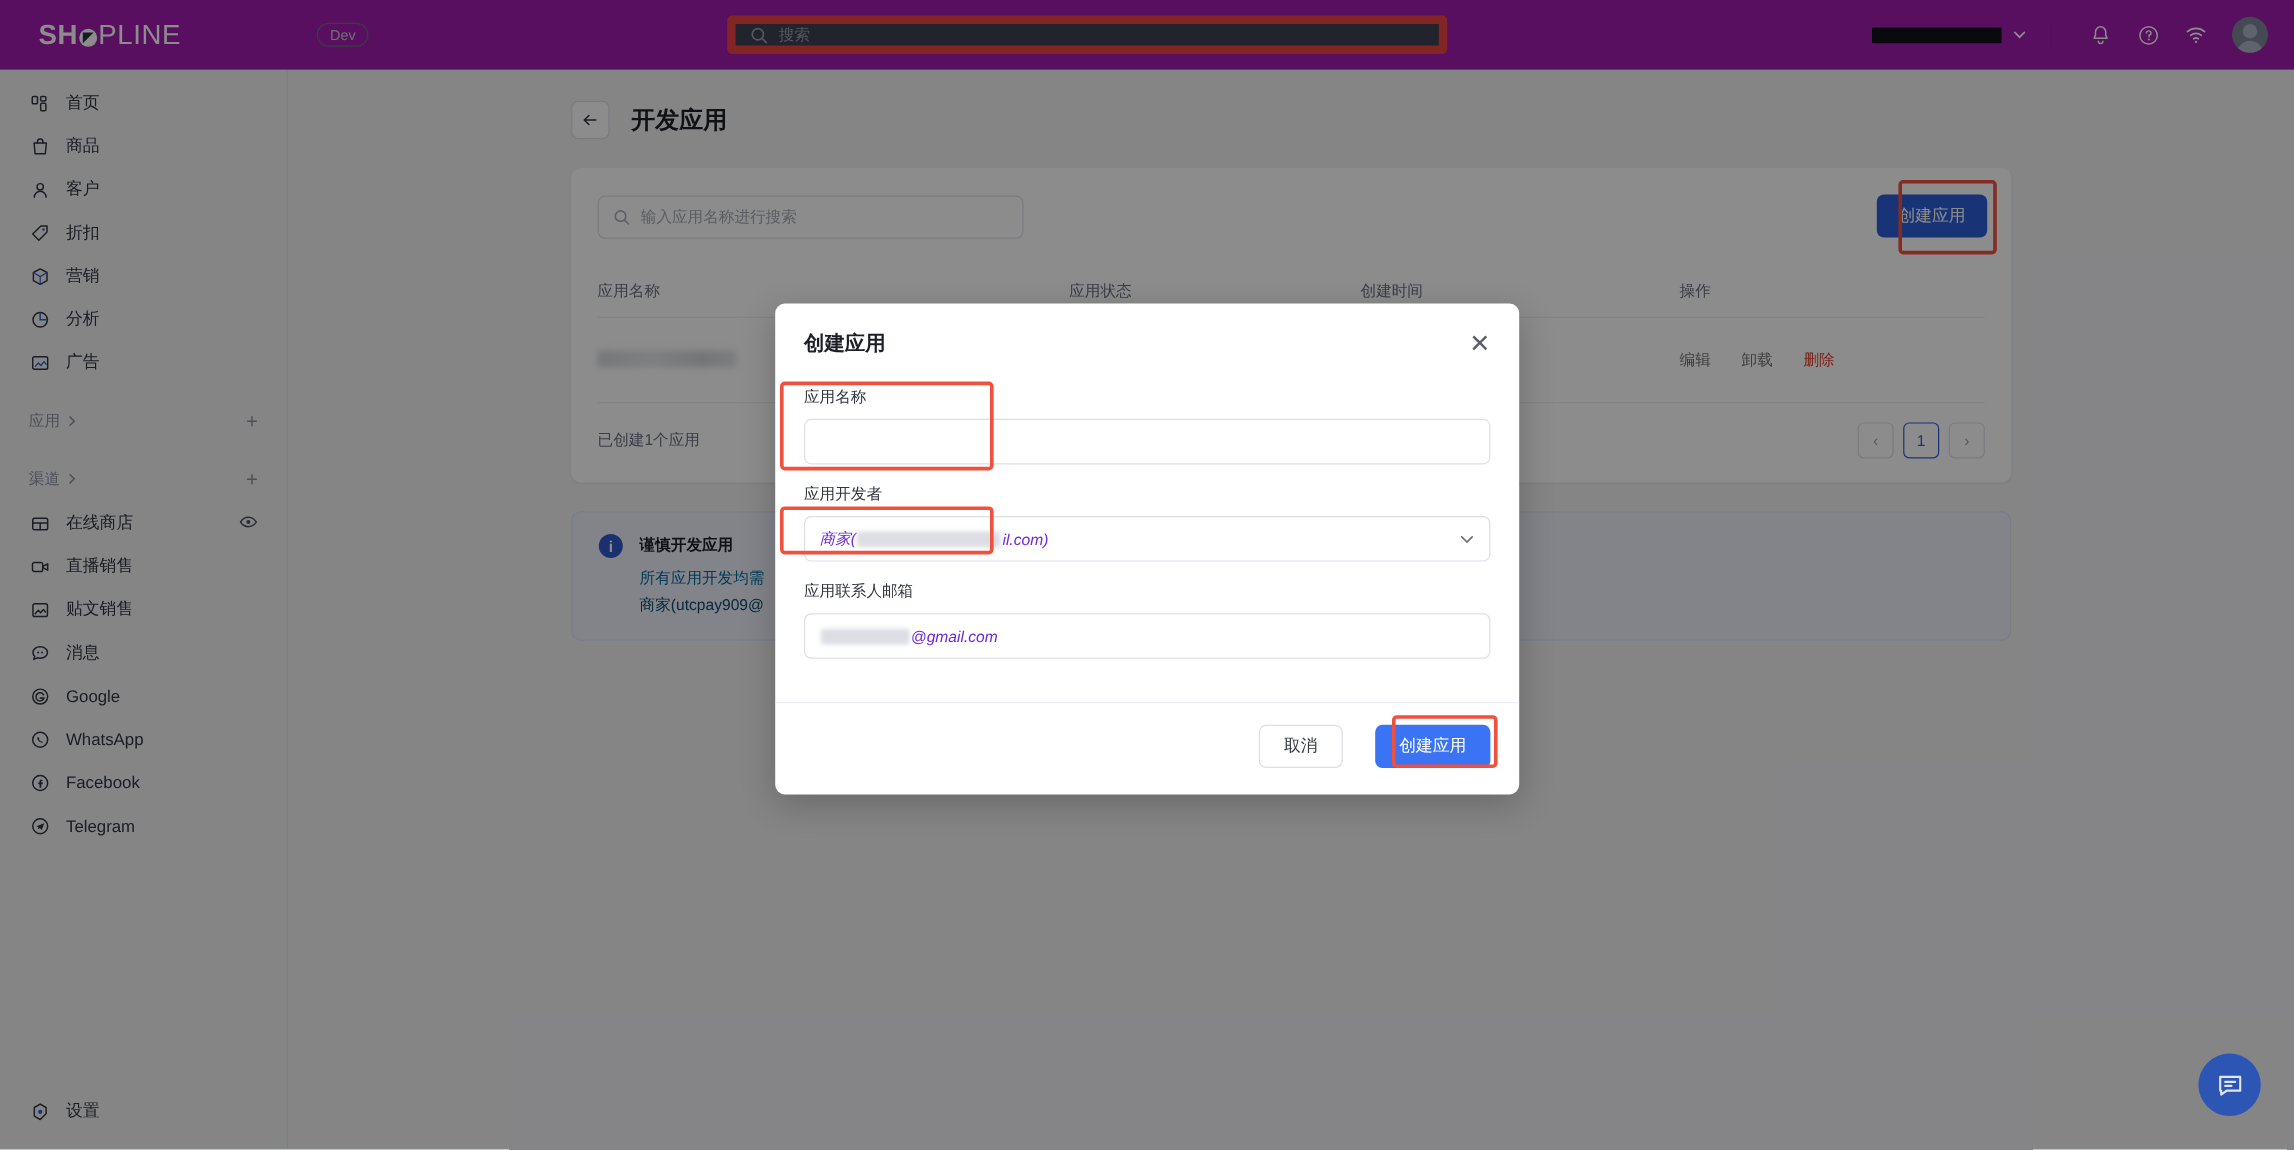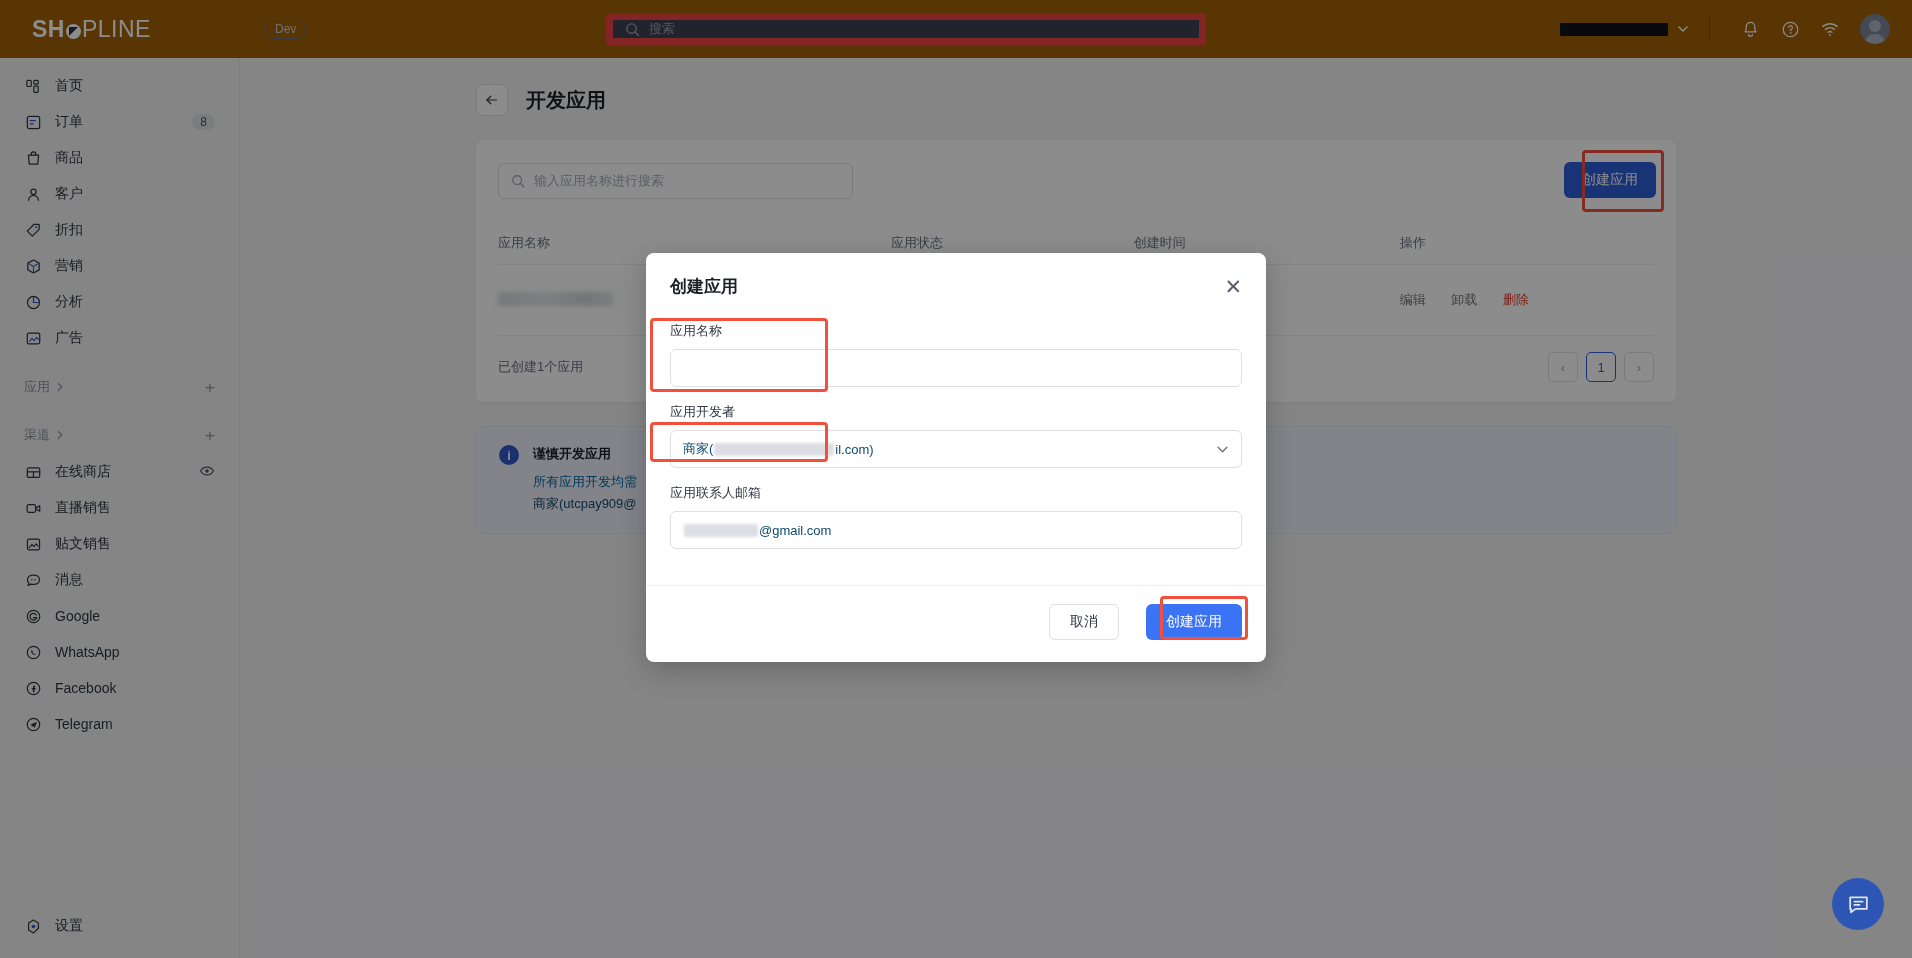--- a/index.html
+++ b/index.html
@@ -6,21 +6,21 @@
   html, body {
     width: 1912px; height: 958px;
     font-family: "Liberation Sans", "DejaVu Sans", sans-serif;
     background: #f2f3f5; overflow: hidden;
   }
   .app { position: relative; width: 1912px; height: 958px; }
 
   
   .topbar {
     position: absolute; top: 0; left: 0; width: 1912px; height: 58px;
-    background: #a16207; display: flex; align-items: center; z-index: 30;
+    background: #a21caf; display: flex; align-items: center; z-index: 30;
   }
   .logo-area { width: 240px; display: flex; align-items: center; padding-left: 32px; }
   .logo { display: flex; align-items: center; font-size: 23px; font-weight: 700; letter-spacing: .5px; }
   .logo .bold { color: #fff; font-weight: 700; }
   .logo .thin { color: #fff; font-weight: 300; }
   .logo .dot {
     display: inline-block; width: 15px; height: 15px; border-radius: 50%;
     background: #fff; position: relative; margin: 0 1px; top: 2px;
   }
   .logo .dot::after {
@@ -155,21 +155,21 @@
   .field { margin-bottom: 16px; }
   .field label { display: block; font-size: 13px; color: #31353e; margin-bottom: 9px; }
   .inp {
     width: 100%; height: 38px; border: 1px solid #dcdfe6; border-radius: 6px;
     background: #fff; font-size: 13px; color: #31353e; padding: 0 12px;
     font-family: inherit; outline: none;
   }
   .sel {
     width: 100%; height: 38px; border: 1px solid #dcdfe6; border-radius: 6px;
     display: flex; align-items: center; padding: 0 12px; font-size: 13px;
-    color: #0c4a6e; cursor: pointer; background: #fff;
+    color: #6d28d9; cursor: pointer; background: #fff; font-style: italic;
   }
   .sel .val { flex: 1; display: flex; align-items: center; }
   .redact-inline { display: inline-block; height: 13px; width: 120px; background: #dcdee3; border-radius: 2px; filter: blur(1.6px); margin: 0 1px; }
   .redact-inline.sm { width: 74px; }
   .modal-foot {
     display: flex; align-items: center; justify-content: flex-end; gap: 27px;
     padding: 18px 24px 22px; border-top: 1px solid #edeff3; margin-top: 16px; position: relative;
   }
   .btn-cancel {
     background: #fff; border: 1px solid #dcdfe6; border-radius: 6px;
@@ -248,31 +248,20 @@
         <span class="nav-ico">
           <svg width="17" height="17" viewBox="0 0 18 18" fill="none">
             <rect x="2" y="2.5" width="4.6" height="6.5" stroke="#31353e" stroke-width="1.3" rx="1"></rect>
             <rect x="9.4" y="2.5" width="4.6" height="4" stroke="#31353e" stroke-width="1.3" rx="1"></rect>
             <rect x="9.4" y="8.6" width="4.6" height="6.5" stroke="#31353e" stroke-width="1.3" rx="1"></rect>
           </svg>
         </span>
         <span class="nav-label">首页</span>
       </div>
 
-      <div class="nav-item">
-        <span class="nav-ico">
-          <svg width="17" height="17" viewBox="0 0 18 18" fill="none">
-            <rect x="2.5" y="2.5" width="13" height="13" rx="2" stroke="#31353e" stroke-width="1.3"></rect>
-            <line x1="5.5" y1="7" x2="11" y2="7" stroke="#2f5fd8" stroke-width="1.3" stroke-linecap="round"></line>
-            <line x1="5.5" y1="10.5" x2="8.5" y2="10.5" stroke="#2f5fd8" stroke-width="1.3" stroke-linecap="round"></line>
-          </svg>
-        </span>
-        <span class="nav-label">订单</span>
-        <span class="badge">8</span>
-      </div>
 
       <div class="nav-item">
         <span class="nav-ico">
           <svg width="17" height="17" viewBox="0 0 18 18" fill="none">
             <path d="M3.6 5.5h10.8l-.9 9.5H4.5z" stroke="#31353e" stroke-width="1.3" stroke-linejoin="round"></path>
             <path d="M6.6 6V4.4a2.4 2.4 0 0 1 4.8 0V6" stroke="#31353e" stroke-width="1.3"></path>
           </svg>
         </span>
         <span class="nav-label">商品</span>
       </div>

